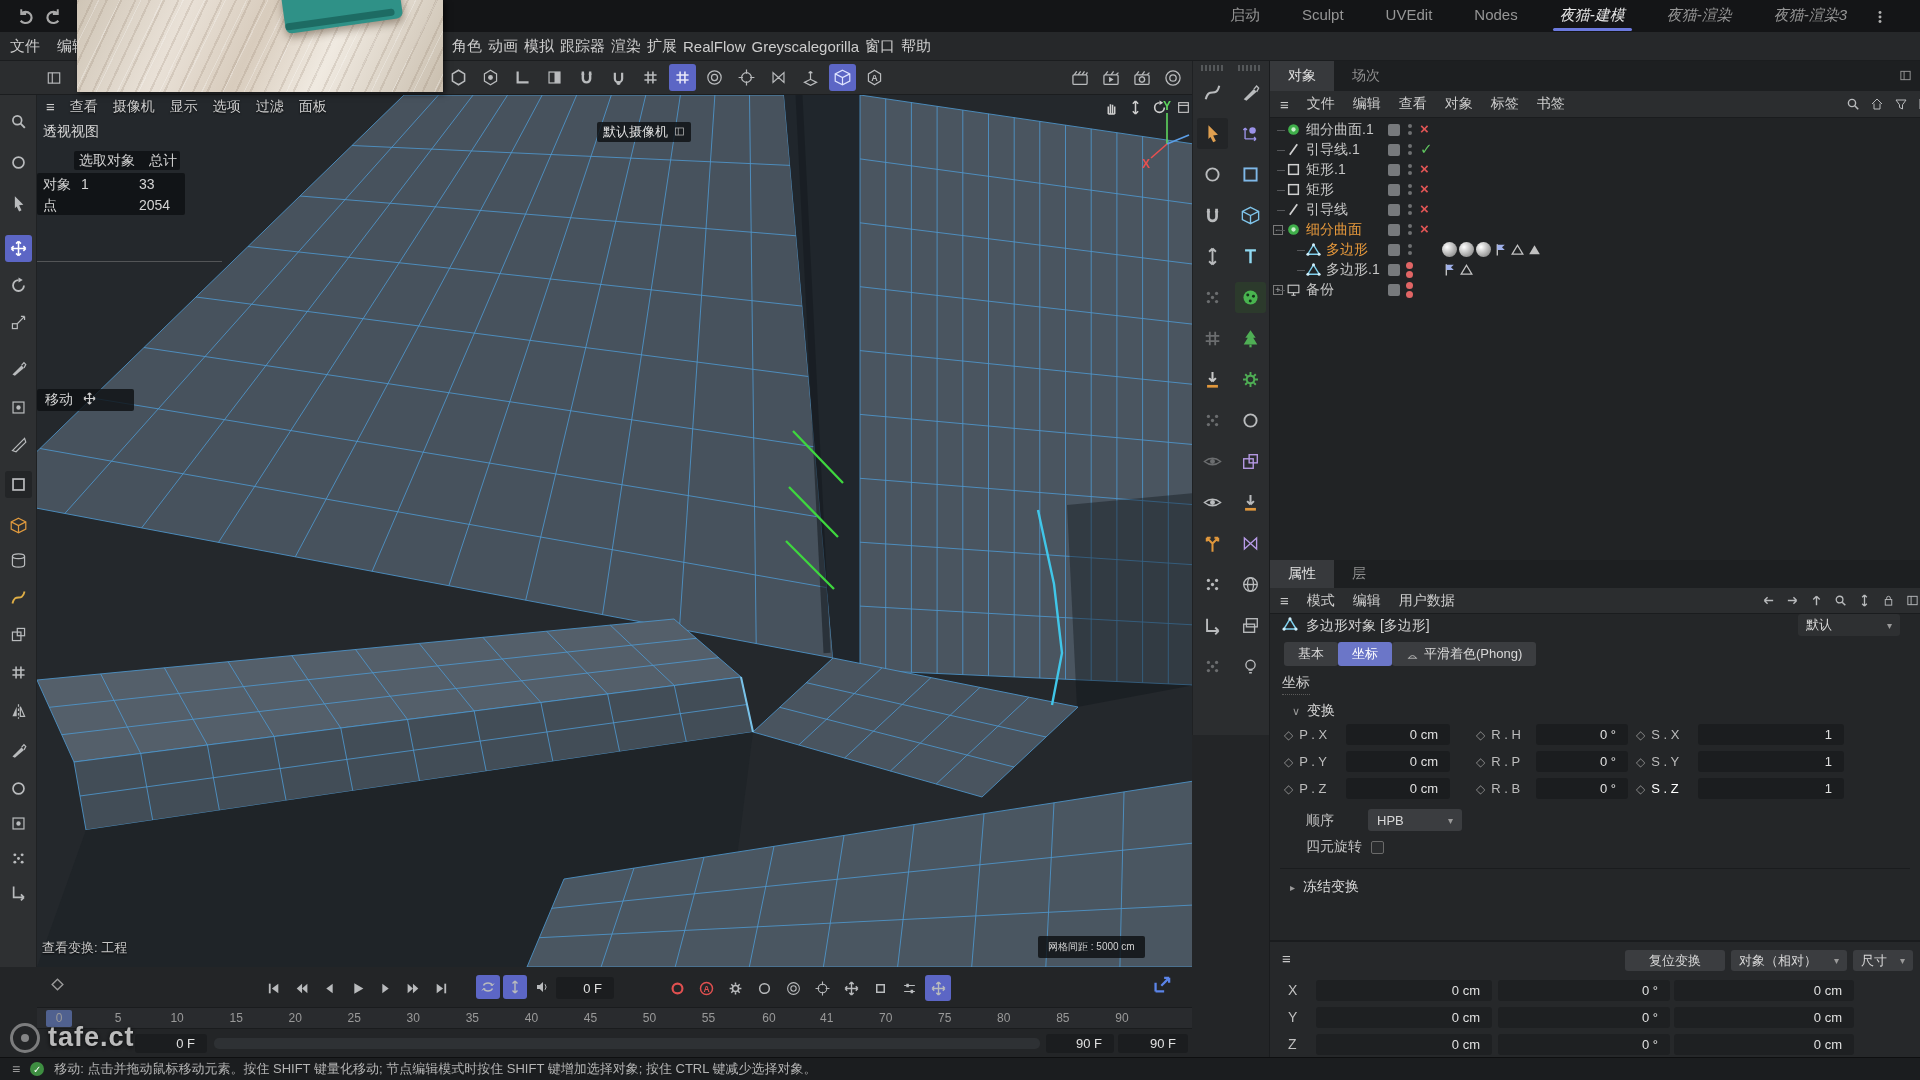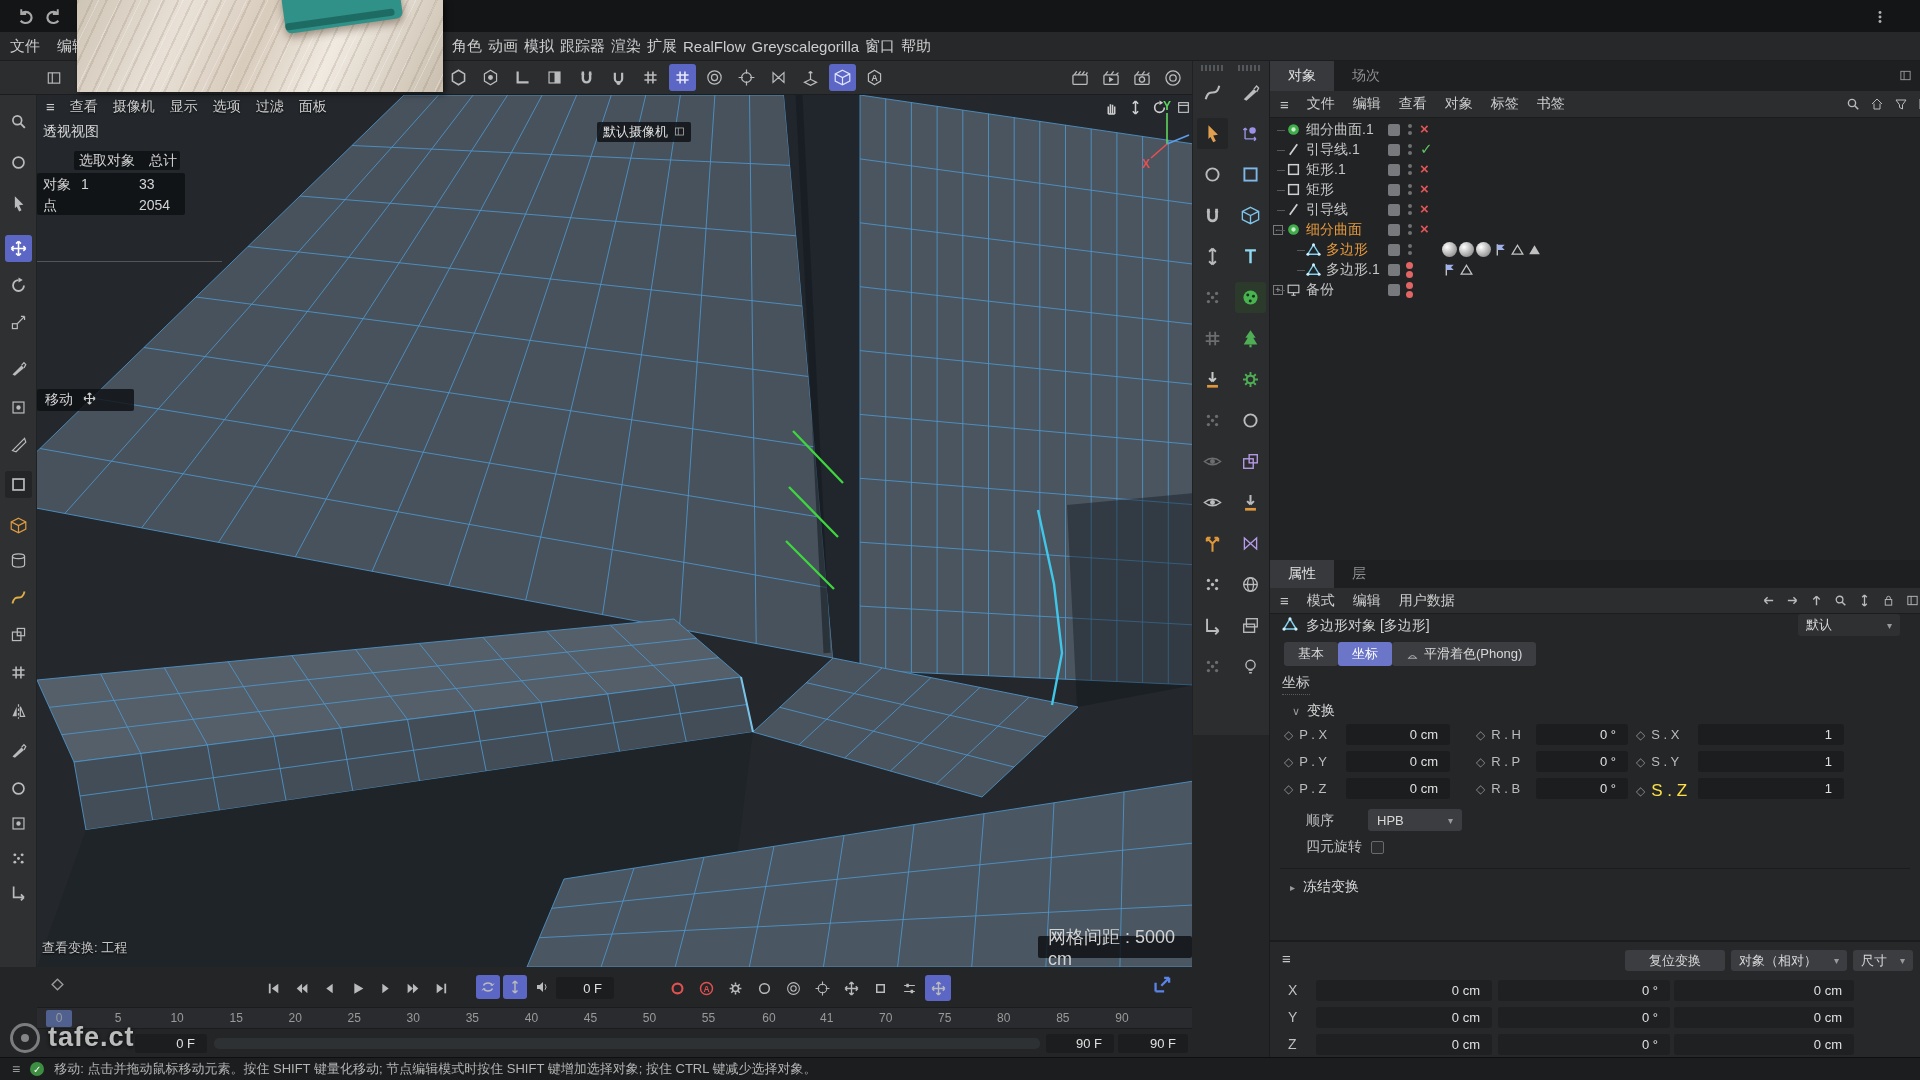--- a/index.html
+++ b/index.html
@@ -41,20 +41,29 @@
         <path d="M3.5 4.5 A5 4.6 0 1 1 3 10.5" fill="none" stroke="#a8a8a8" stroke-width="1.8"></path>
         <path d="M3.5 1 V5 H7.5" fill="none" stroke="#a8a8a8" stroke-width="1.6"></path>
       </svg>
     </div>
   <div class="abs ibtn" id="redoBtn" style="left:40px;top:3px">
       <svg width="17" height="17" viewBox="0 0 14 14">
         <path d="M10.5 4.5 A5 4.6 0 1 0 11 10.5" fill="none" stroke="#a8a8a8" stroke-width="1.8"></path>
         <path d="M10.5 1 V5 H6.5" fill="none" stroke="#a8a8a8" stroke-width="1.6"></path>
       </svg>
     </div>
+  <div class="abs flex" id="layoutTabs" style="right:52px;top:0;height:32px">
+      <div class="tab">启动</div>
+      <div class="tab">Sculpt</div>
+      <div class="tab">UVEdit</div>
+      <div class="tab">Nodes</div>
+      <div class="tab on custom">夜猫-建模</div>
+      <div class="tab custom">夜猫-渲染</div>
+      <div class="tab custom">夜猫-渲染3</div>
+    </div>
   <div class="abs ibtn" id="kebabBtn" style="left:1866px;top:3px">
       <svg width="16" height="16" viewBox="0 0 14 14">
         <circle cx="7" cy="3" r="1.3" fill="#b0b0b0"></circle>
         <circle cx="7" cy="7" r="1.3" fill="#b0b0b0"></circle>
         <circle cx="7" cy="11" r="1.3" fill="#b0b0b0"></circle>
       </svg>
     </div>
 
   <div class="abs" style="left:0;top:32px;width:1920px;height:29px;background:#26282a;border-bottom:1px solid #1b1d1f"></div>
   <div class="abs flex" id="menuLeft" style="left:10px;top:32px;height:28px;gap:17px">
@@ -421,21 +430,21 @@
       <line x1="35" y1="45" x2="35" y2="14" stroke="#5fd65f" stroke-width="1.6"></line>
       <line x1="35" y1="45" x2="57" y2="36" stroke="#5c9fe8" stroke-width="1.6"></line>
       <line x1="35" y1="45" x2="19" y2="59" stroke="#e85050" stroke-width="1.6"></line>
       <text x="31" y="11" font-size="12" font-weight="bold" fill="#5fd65f">Y</text>
       <text x="60" y="38" font-size="12" font-weight="bold" fill="#5c9fe8">Z</text>
       <text x="10" y="69" font-size="12" font-weight="bold" fill="#e85050">X</text>
     </svg>
 
     <div class="abs" style="left:5px;top:844px;font-size:13px;color:#c8c8c8;text-shadow:0 1px 2px #000">查看变换: 工程</div>
     <div class="chip" style="left:1001px;top:841px;height:22px;padding:0 10px">
-      <span style="font-size:18px;color:#d2d2d2">网格间距 : 5000 cm</span>
+      <span style="font-size:10px;color:#d2d2d2">网格间距 : 5000 cm</span>
     </div>
   </div>
 
   <div class="abs" id="sideCols" style="left:1192px;top:61px;width:78px;height:674px;background:#2b2d2f;border-left:1px solid #1f2123;border-right:1px solid #1a1c1e">
     <div class="abs" style="left:8px;top:4px;width:24px;height:6px;background:repeating-linear-gradient(90deg,#55585a 0 2px,transparent 2px 4px)"></div>
     <div class="abs" style="left:45px;top:4px;width:24px;height:6px;background:repeating-linear-gradient(90deg,#55585a 0 2px,transparent 2px 4px)"></div>
   <div class="ibtn" style="position: absolute; left: 4px; top: 16px; width: 31px; height: 31px;">
         <svg width="19" height="19" viewBox="0 0 14 14">
           <path d="M2 12 C4.5 2 9.5 12 12 2" fill="none" stroke="#b9bbbd" stroke-width="1.5"></path>
         </svg>
@@ -938,21 +947,21 @@
           <span style="font-size:13px;color:#bcbcbc;white-space:nowrap">P . Z</span>
         </div>
         <div class="fbox" style="left: 62px; top: 54px; width: 104px; height: 21px;">0 cm</div>
         <div style="position: absolute; left: 192px; top: 57px; display: flex; gap: 6px; align-items: center;">
           <span style="color:#8a8a8a;font-size:12px">◇</span>
           <span style="font-size:13px;color:#bcbcbc;white-space:nowrap">R . B</span>
         </div>
         <div class="fbox" style="left: 252px; top: 54px; width: 92px; height: 21px;">0 °</div>
         <div style="position: absolute; left: 352px; top: 57px; display: flex; gap: 6px; align-items: center;">
           <span style="color:#8a8a8a;font-size:12px">◇</span>
-          <span style="font-size:17px;color:#fde047;white-space:nowrap">S . Z</span>
+          <span style="font-size:13px;color:#ffffff;white-space:nowrap">S . Z</span>
         </div>
         <div class="fbox" style="left: 414px; top: 54px; width: 146px; height: 21px;">1</div>
       </div>
 
     <div class="abs flex" style="left:36px;top:252px;gap:26px">
       <span style="font-size:14px;color:#c0c0c0">顺序</span>
     </div>
     <div class="pbtn" style="left:98px;top:249px;width:94px;height:22px;justify-content:space-between;padding:0 9px">
       <span>HPB</span>
         <span class="caret">▾</span>

